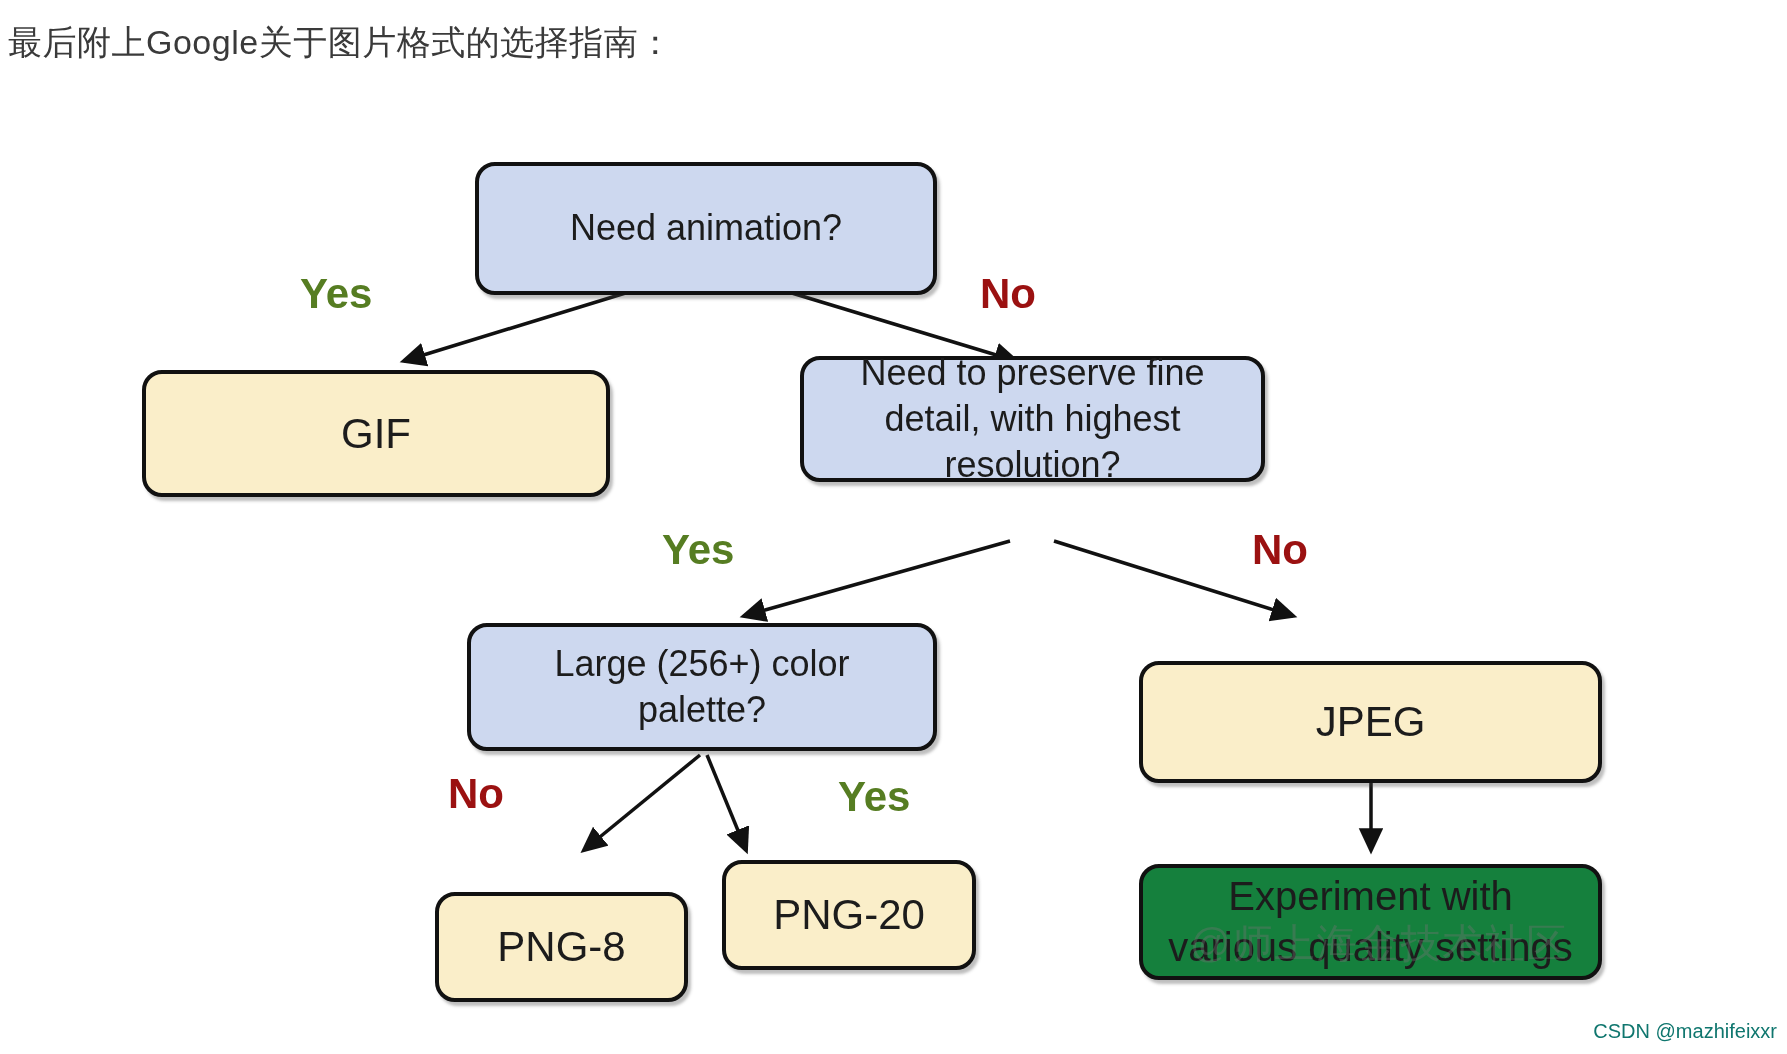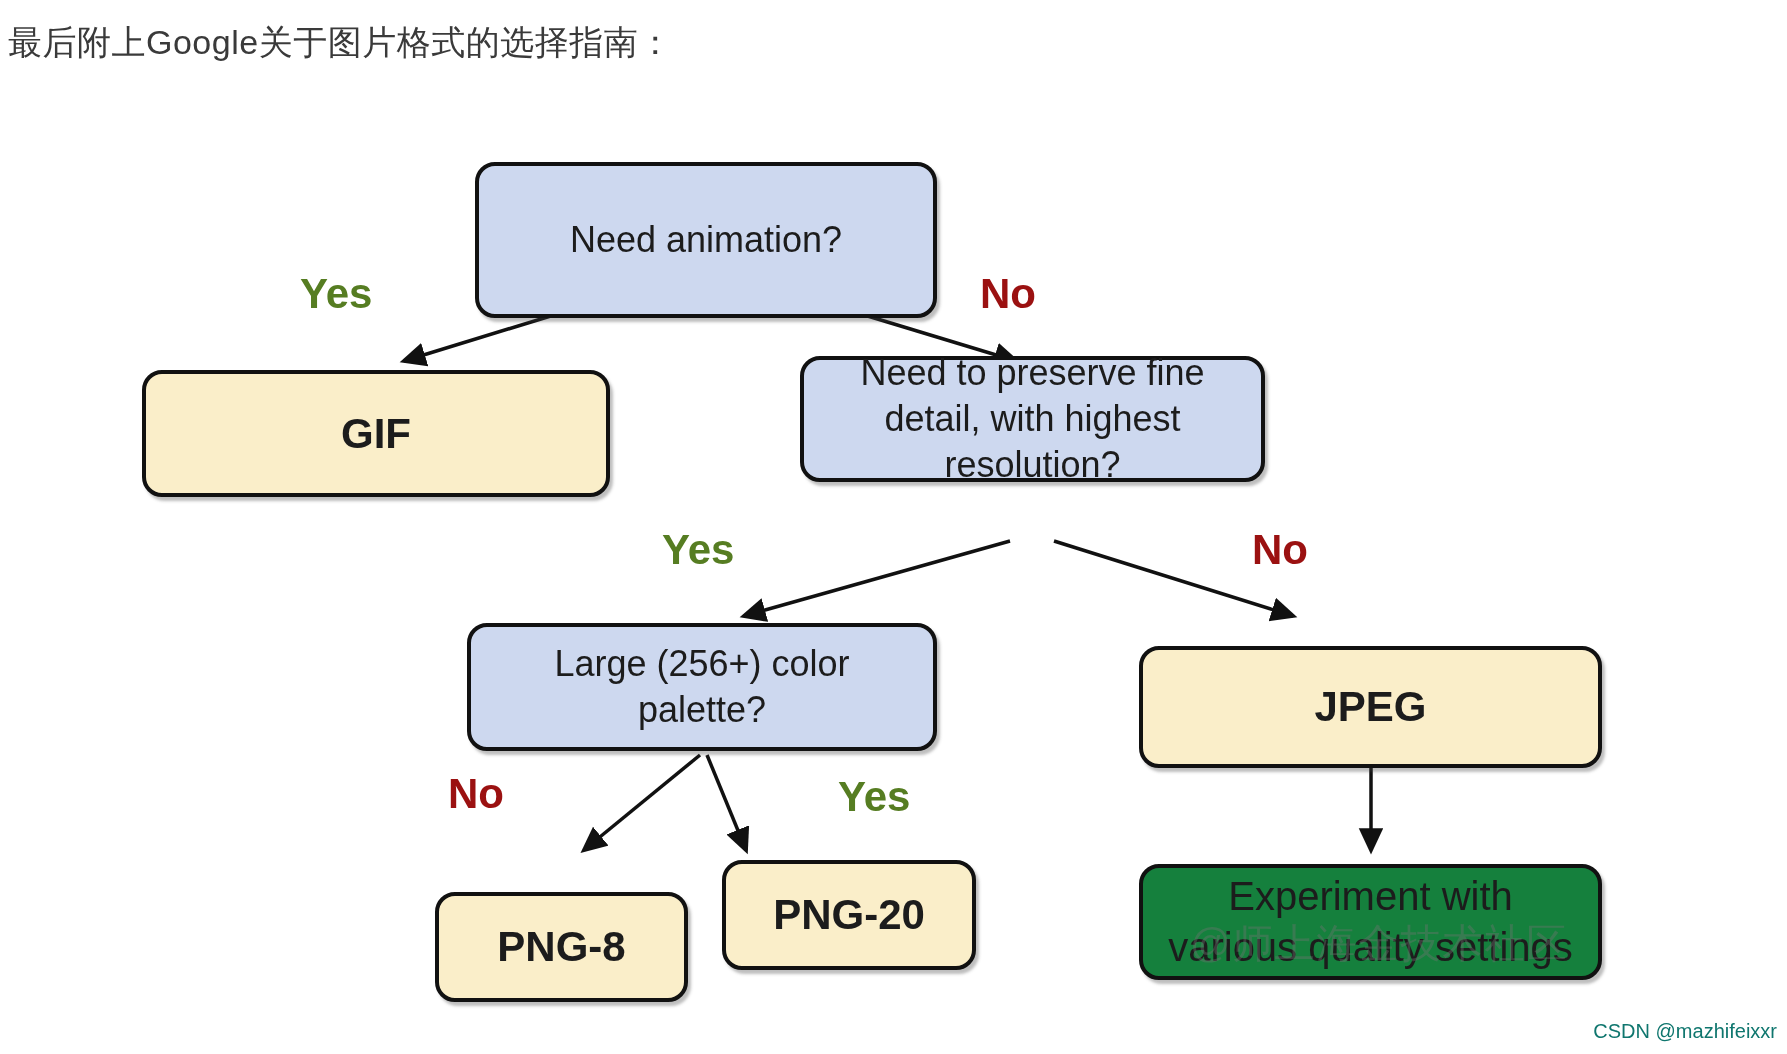--- a/index.html
+++ b/index.html
@@ -20,21 +20,21 @@
     border-radius:20px;
     display:flex;align-items:center;justify-content:center;
     text-align:center;
     box-shadow:3px 4px 3px rgba(70,70,70,0.35);
     white-space:pre-line;
     color:#1c1c1c;
     box-sizing:border-box;
     line-height:1.28;
   }
   .q{background:#cdd8ef;font-size:36px;}
-  .result{background:#faeec9;font-size:42px;font-weight:bold;}
+  .result{background:#faeec9;font-size:42px;font-weight:normal;}
   .action{background:#15803d;font-size:40px;}
   .edge-label{
     position:absolute;
     font-size:42px;font-weight:bold;
   }
   .yes{color:#567d22;}
   .no{color:#9b1111;}
   #edges{position:absolute;left:0;top:0;width:1787px;height:1054px;pointer-events:none;}
   .wm-overlay{
     position:absolute;left:1190px;top:916px;
@@ -62,32 +62,32 @@
     </defs>
     <line x1="645" y1="287" x2="404" y2="361" stroke="#111" stroke-width="3.5" marker-end="url(#ah)"></line>
     <line x1="772" y1="287" x2="1016" y2="361" stroke="#111" stroke-width="3.5" marker-end="url(#ah)"></line>
     <line x1="1010" y1="541" x2="744" y2="616" stroke="#111" stroke-width="3.5" marker-end="url(#ah)"></line>
     <line x1="1054" y1="541" x2="1293" y2="616" stroke="#111" stroke-width="3.5" marker-end="url(#ah)"></line>
     <line x1="700" y1="755" x2="584" y2="850" stroke="#111" stroke-width="3.5" marker-end="url(#ah)"></line>
     <line x1="707" y1="755" x2="746" y2="850" stroke="#111" stroke-width="3.5" marker-end="url(#ah)"></line>
     <line x1="1371" y1="750" x2="1371" y2="850" stroke="#111" stroke-width="3.5" marker-end="url(#ah)"></line>
   </svg>
 
-  <div class="node q" style="left:475px;top:162px;width:462px;height:156px;">Need animation?</div>
+  <div class="node q" style="left:475px;top:162px;width:462px;height:133px;">Need animation?</div>
 
   <div class="node result" style="left:142px;top:370px;width:468px;height:127px;">GIF</div>
 
   <div class="node q" style="left:800px;top:356px;width:465px;height:126px;">Need to preserve fine
 detail, with highest
 resolution?</div>
 
   <div class="node q" style="left:467px;top:623px;width:470px;height:128px;">Large (256+) color
 palette?</div>
 
-  <div class="node result" style="left:1139px;top:646px;width:463px;height:122px;">JPEG</div>
+  <div class="node result" style="left:1139px;top:661px;width:463px;height:122px;">JPEG</div>
 
   <div class="node result" style="left:435px;top:860px;width:253px;height:110px;margin-top:32px;">PNG-8</div>
 
   <div class="node result" style="left:722px;top:860px;width:254px;height:110px;">PNG-20</div>
 
   <div class="node action" style="left:1139px;top:864px;width:463px;height:116px;">Experiment with
 various quality settings</div>
 
   <div class="edge-label yes" style="left:300px;top:270px;">Yes</div>
   <div class="edge-label no" style="left:980px;top:270px;">No</div>

